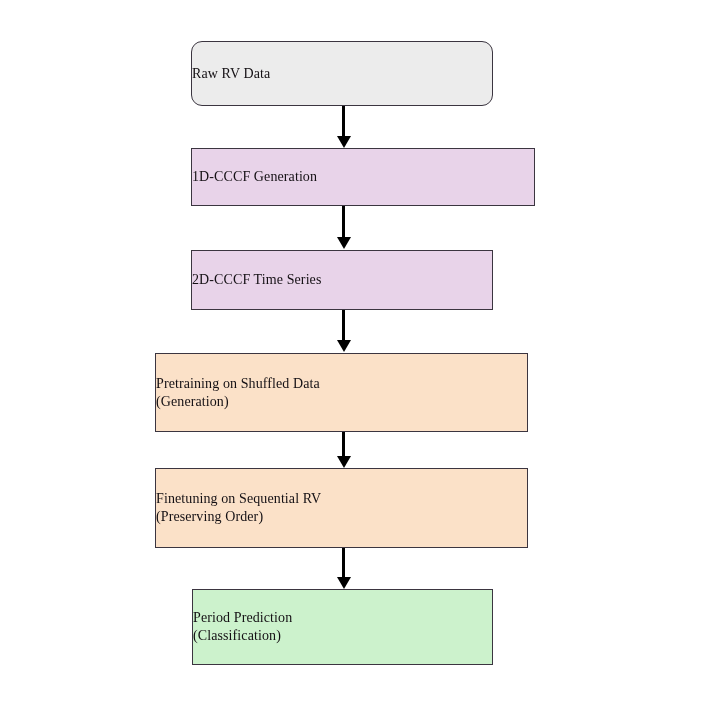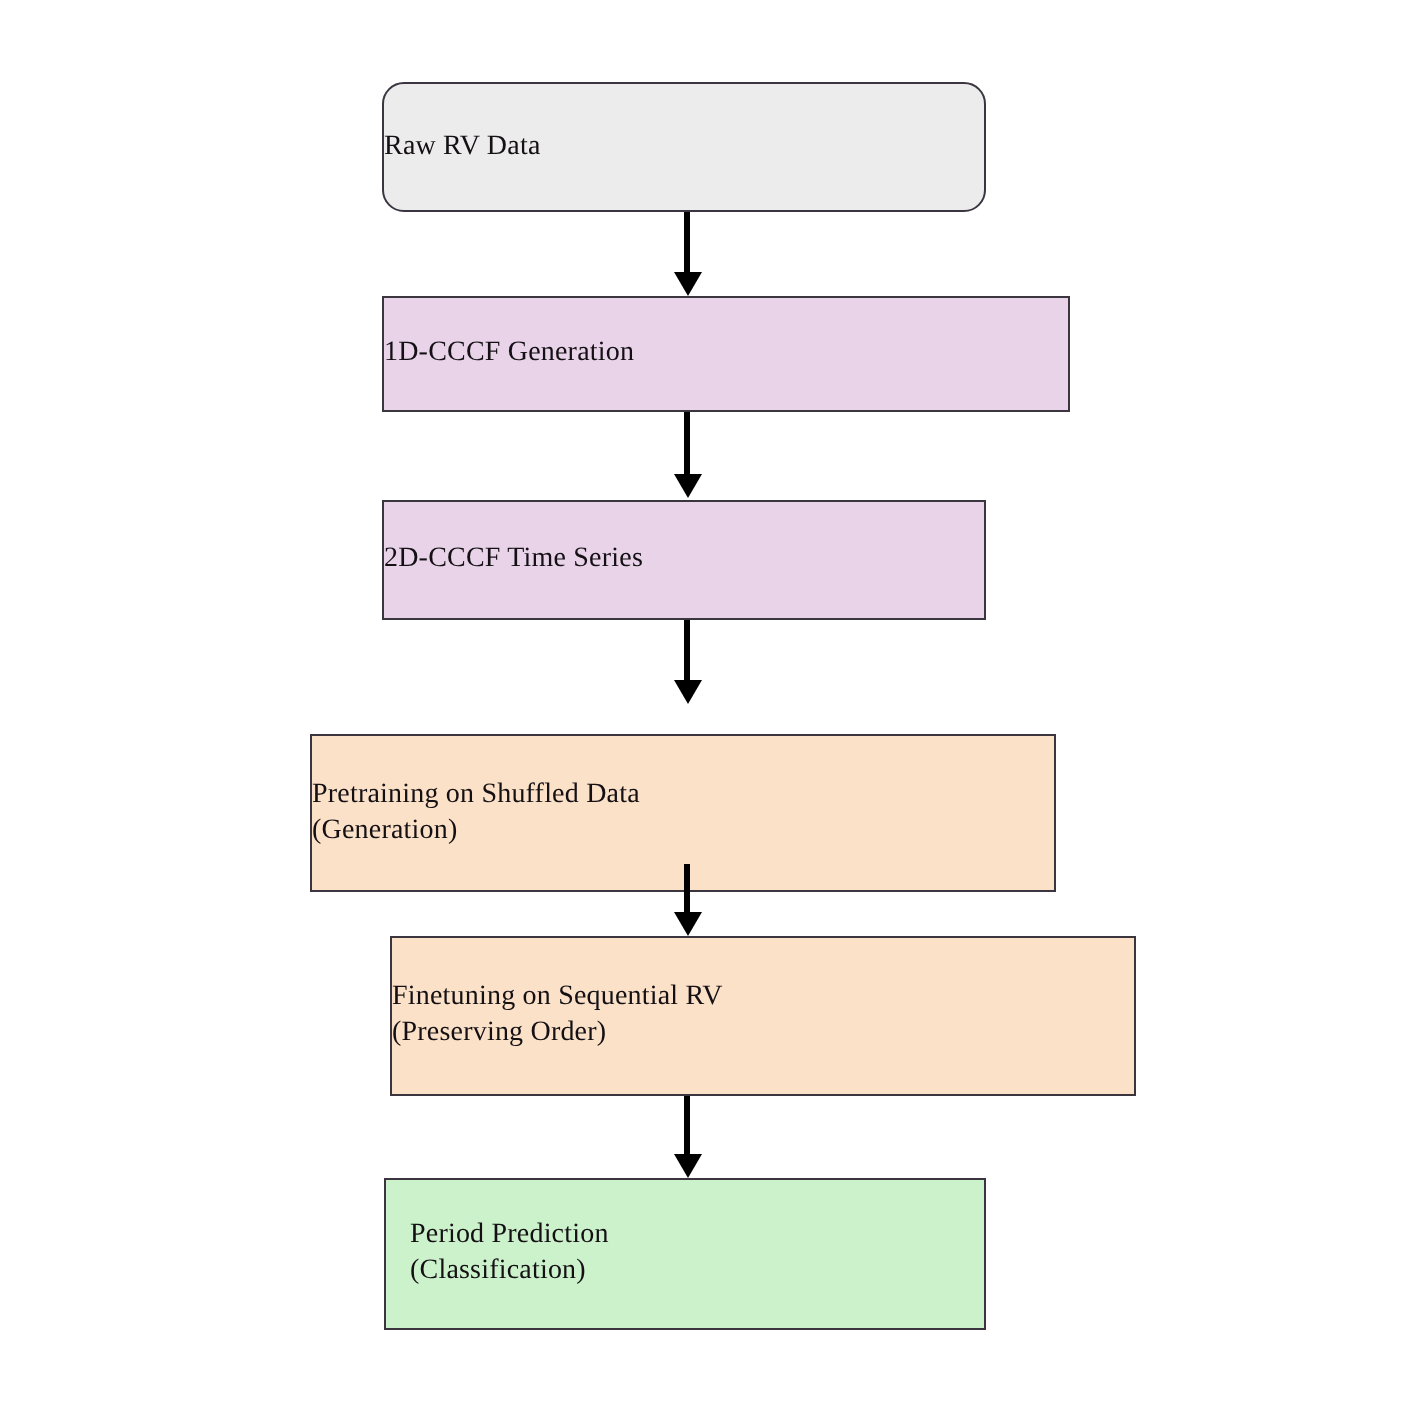--- a/index.html
+++ b/index.html
@@ -45,27 +45,27 @@
     left: 191px;  top: 41px;   width: 302px; height: 65px;
     border-radius: 11px;
   }
   .n-1d {
     left: 191px;  top: 148px;  width: 344px; height: 58px;
   }
   .n-2d {
     left: 191px;  top: 250px;  width: 302px; height: 60px;
   }
   .n-pre {
-    left: 155px;  top: 367px;  width: 373px; height: 79px;
+    left: 155px;  top: 353px;  width: 373px; height: 79px;
   }
   .n-fine {
-    left: 155px;  top: 468px;  width: 373px; height: 80px; margin-left: 40px;
+    left: 155px;  top: 468px;  width: 373px; height: 80px;
   }
   .n-period {
-    left: 192px;  top: 589px;  width: 301px; height: 76px; padding-left: 12px;
+    left: 192px;  top: 589px;  width: 301px; height: 76px;
   }
 
   
   .fill-gray   { background: #ececec; }
   .fill-purple { background: #e8d3e9; }
   .fill-orange { background: #fbe1c8; }
   .fill-green  { background: #ccf2cc; }
 
   
   .arrow {

